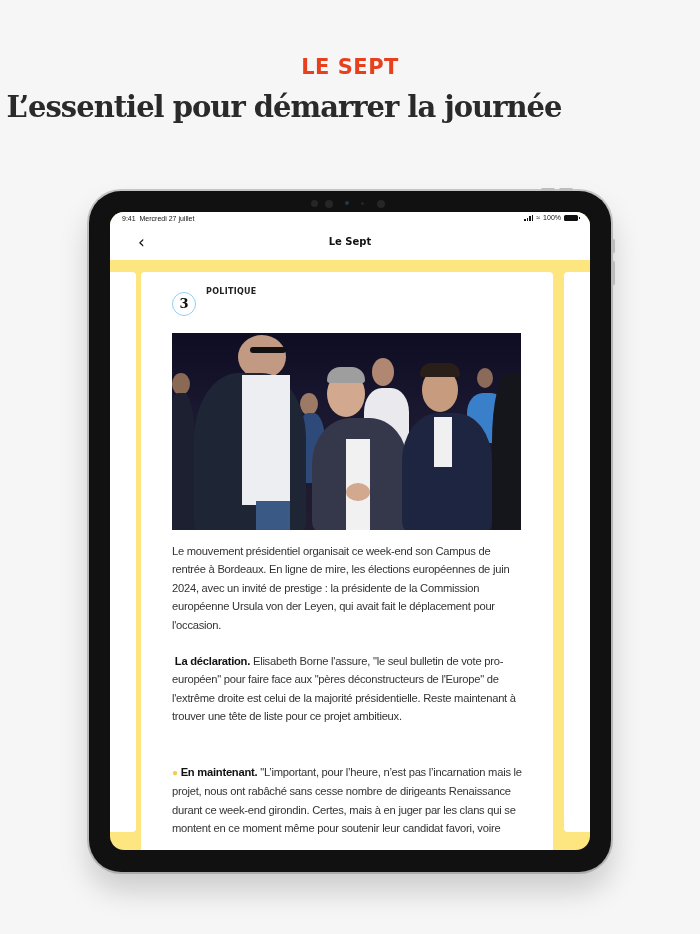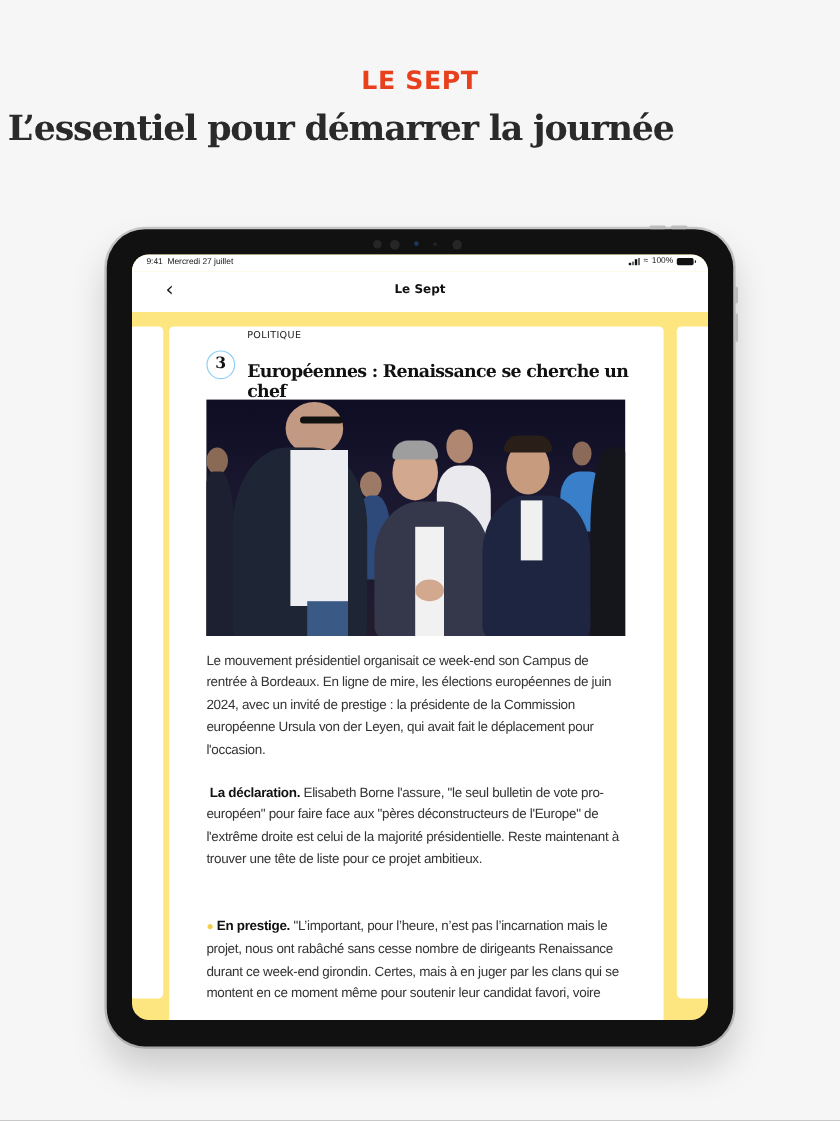--- a/index.html
+++ b/index.html
@@ -34,21 +34,21 @@
     .nav-title { position: absolute; left: 0; width: 480px; text-align: center; top: 10px;
       font-family: "DejaVu Sans", sans-serif; font-weight: bold; font-size: 10px; color: #111; }
 
     .card-side { position: absolute; top: 60px; width: 28px; height: 560px; background: #fff; border-radius: 4px; }
     .card-left { left: -2px; }
     .card-right { right: -2px; }
     .card { position: absolute; top: 60px; left: 31px; width: 412px; height: 600px; background: #fff; border-radius: 4px; }
 
     .num-badge { position: absolute; left: 31px; top: 20px; width: 24px; height: 24px; border-radius: 50%;
       border: 1.5px solid #8fd0f5; font-family: "DejaVu Serif", serif; font-weight: bold; font-size: 13px; text-align: center; line-height: 21px; color: #111; }
-    .rubric { position: absolute; left: 65px; top: 3px; font-family: "DejaVu Sans", sans-serif; font-size: 8px; color: #222; letter-spacing: 0.3px; }
+    .rubric { position: absolute; left: 65px; top: 15px; font-family: "DejaVu Sans", sans-serif; font-size: 8px; color: #222; letter-spacing: 0.3px; font-weight: bold; }
     .art-title { position: absolute; left: 65px; top: 29px; font-family: "DejaVu Serif", serif; font-weight: bold; font-size: 14.5px; color: #111; letter-spacing: -0.6px; }
 
     .photo { position: absolute; left: 31px; top: 61px; width: 349px; height: 197px; overflow: hidden;
       background: linear-gradient(180deg, #0e0d22 0%, #1a1730 40%, #221c2e 100%); }
     .person { position: absolute; border-radius: 40% 40% 10% 10%; }
     .head { position: absolute; border-radius: 50%; }
 
     .body-text { position: absolute; left: 31px; width: 352px; font-family: Liberation Sans, sans-serif;
       font-size: 11.2px; line-height: 18.4px; color: #333; letter-spacing: -0.25px; }
     .body-text b { color: #111; }
@@ -102,21 +102,20 @@
       </span>
       <div class="nav-title">Le Sept</div>
     </div>
 
     <div class="card-side card-left"></div>
     <div class="card-side card-right"></div>
 
     <div class="card">
       <div class="num-badge">3</div>
       <div class="rubric">POLITIQUE</div>
-      <div class="art-title">Européennes : Renaissance se cherche un chef</div>
 
       <div class="photo" title="Trois personnes souriantes au premier rang d'un meeting, public en arrière-plan">
 
         <div class="head" style="left:0;top:40px;width:18px;height:22px;background:#8a6a55;"></div>
         <div class="person" style="left:-6px;top:60px;width:30px;height:150px;background:#1c2030;"></div>
         <div class="head" style="left:72px;top:50px;width:14px;height:18px;background:#a07a62;"></div>
         <div class="head" style="left:128px;top:60px;width:18px;height:22px;background:#9c7a66;"></div>
         <div class="person" style="left:125px;top:80px;width:28px;height:70px;background:#2e4a7a;"></div>
         <div class="head" style="left:200px;top:25px;width:22px;height:28px;background:#b08770;"></div>
         <div class="person" style="left:192px;top:55px;width:45px;height:60px;background:#e9e9ee;"></div>
@@ -143,18 +142,18 @@
       </div>
 
       <div class="body-text p1">
         <span>Le mouvement présidentiel organisait ce week-end son Campus de rentrée à Bordeaux. En ligne de mire, les élections européennes de juin 2024, avec un invité de prestige : la présidente de la Commission européenne Ursula von der Leyen, qui avait fait le déplacement pour l'occasion.</span>
       </div>
       <div class="body-text p2">
         &nbsp;<b>La déclaration.</b><span> Elisabeth Borne l'assure, "le seul bulletin de vote pro-européen" pour faire face aux "pères déconstructeurs de l'Europe" de l'extrême droite est celui de la majorité présidentielle. Reste maintenant à trouver une tête de liste pour ce projet ambitieux.</span>
       </div>
       <div class="body-text p3">
         <span class="bulb">●</span>
-        <b>En prestige.</b><span> "L’important, pour l’heure, n’est pas l’incarnation mais le projet, nous ont rabâché sans cesse nombre de dirigeants Renaissance durant ce week-end girondin. Certes, mais à en juger par les clans qui se montent en ce moment même pour soutenir leur candidat favori, voire</span>
+        <b>En maintenant.</b><span> "L’important, pour l’heure, n’est pas l’incarnation mais le projet, nous ont rabâché sans cesse nombre de dirigeants Renaissance durant ce week-end girondin. Certes, mais à en juger par les clans qui se montent en ce moment même pour soutenir leur candidat favori, voire</span>
       </div>
 
     </div>
   </div>
 </div>
 
 </body></html>

